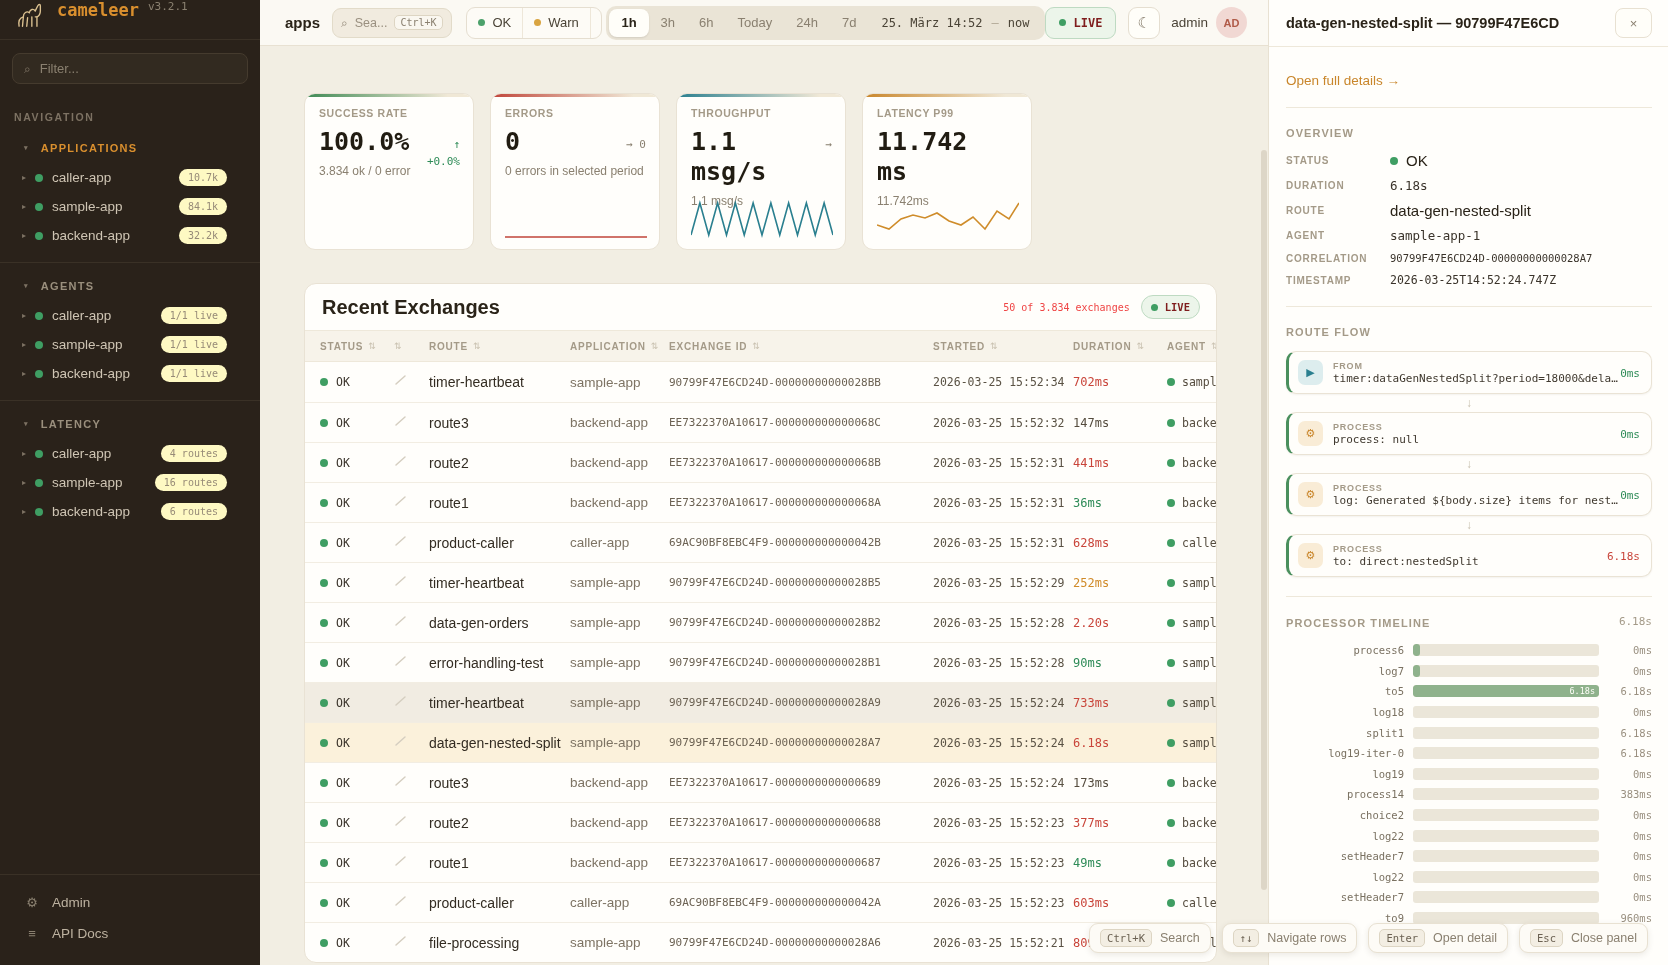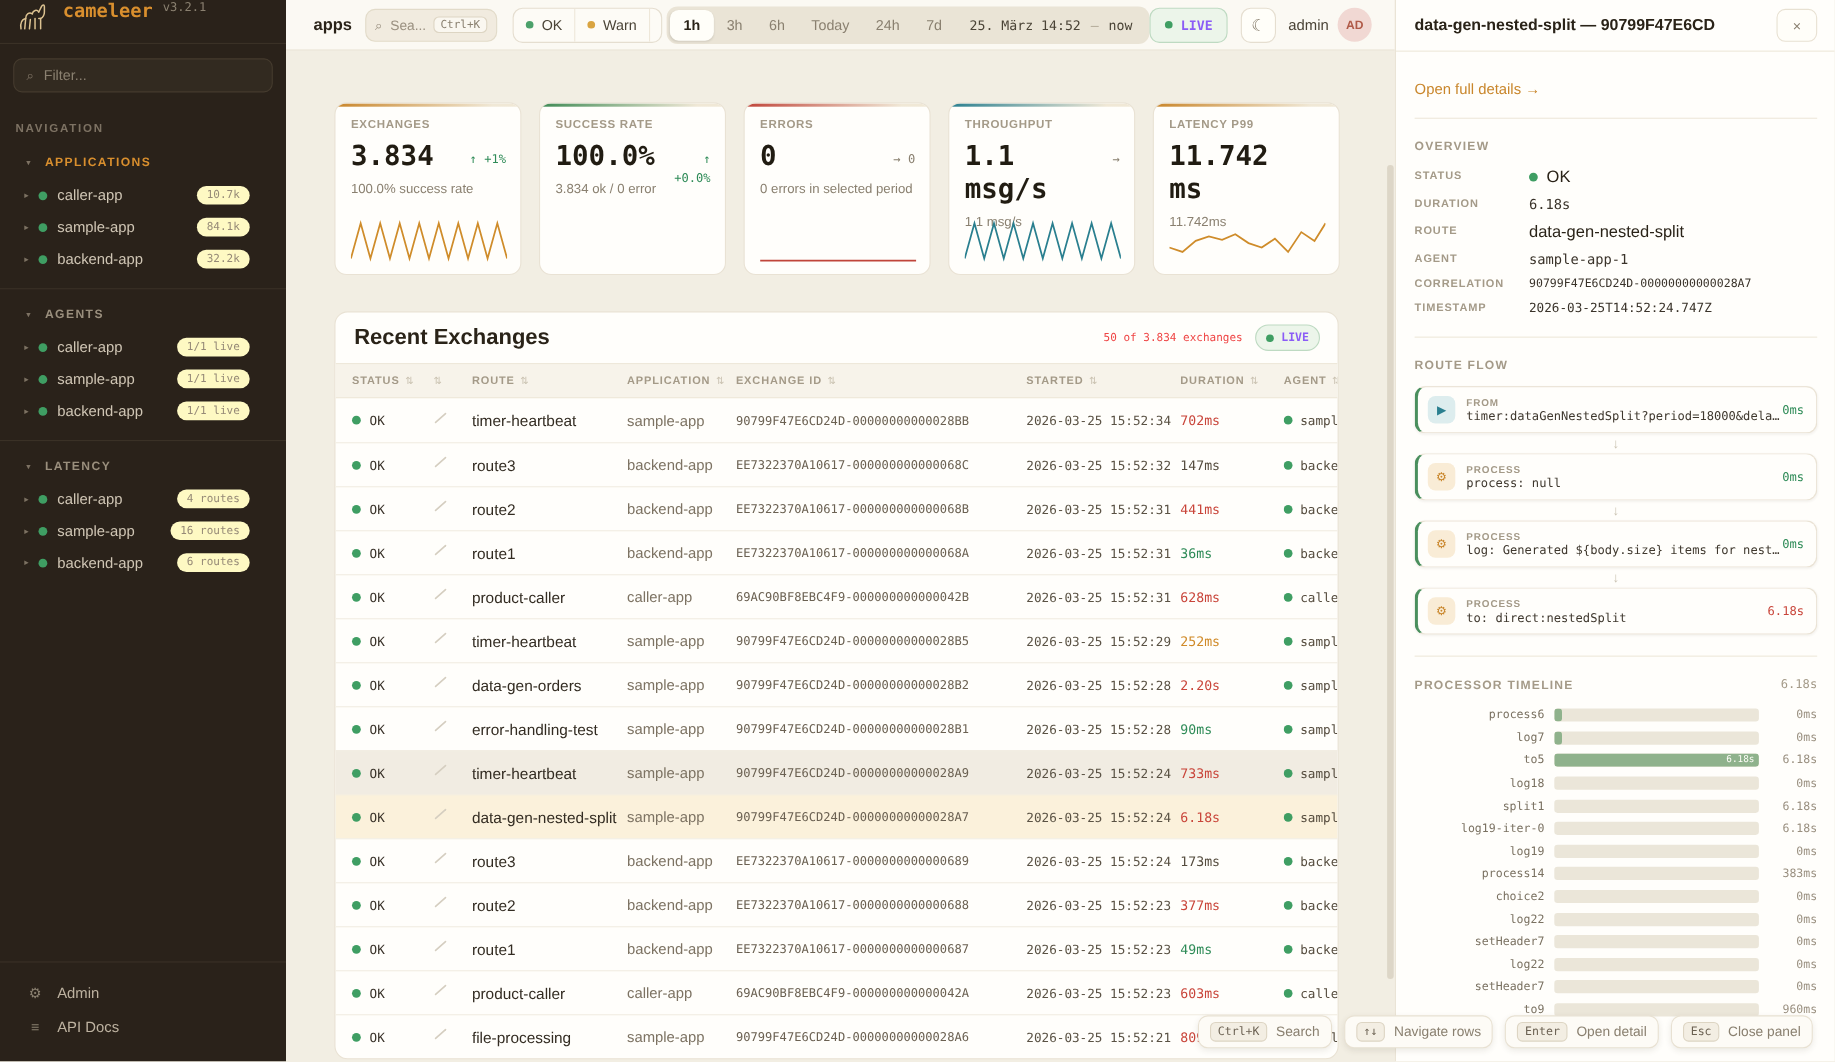--- a/index.html
+++ b/index.html
@@ -34,21 +34,21 @@
   .search-ph{color:#9a9080;font-size:12.5px;white-space:nowrap}
   .kbd{border:1px solid #ddd5c3;background:#faf7f0;border-radius:5px;font-family:"DejaVu Sans Mono",monospace;font-size:10px;color:#8a8070;padding:1px 5px;white-space:nowrap}
   .filters{display:flex;background:#fdfbf6;border:1px solid #e5ded0;border-radius:9px;height:32px;overflow:hidden;width:136px;flex:none;box-sizing:border-box;margin-right:4px}
   .fseg{display:flex;align-items:center;gap:7px;padding:0 11px;font-size:13px;color:#4a4336;border-right:1px solid #eee7d9;white-space:nowrap;flex:none}
   .fdot{width:7px;height:7px;border-radius:50%;flex:none}
   .seg{display:flex;align-items:center;background:#eae4d6;border-radius:10px;height:34px;padding:3px;box-sizing:border-box;flex:none}
   .seg-btn{padding:0 12px;height:28px;display:flex;align-items:center;font-size:13px;color:#8a8070;border-radius:8px;white-space:nowrap}
   .seg-btn.active{background:#fffef9;color:#2a2318;font-weight:bold;box-shadow:0 1px 2px rgba(0,0,0,.10)}
   .seg-date{font-family:"DejaVu Sans Mono",monospace;font-size:12px;color:#4a4336;padding:0 13px;display:flex;gap:9px;align-items:center;white-space:nowrap}
   .seg-sep{color:#b0a795}
-  .live{display:flex;align-items:center;gap:7px;border:1px solid #bedac2;background:#ecf5ea;color:#8b5cf6;border-radius:9px;height:32px;padding:0 13px;font-family:"DejaVu Sans Mono",monospace;font-size:12px;font-weight:bold;box-sizing:border-box;white-space:nowrap}
+  .live{display:flex;align-items:center;gap:7px;border:1px solid #bedac2;background:#ecf5ea;color:#7f1d1d;border-radius:9px;height:32px;padding:0 13px;font-family:"DejaVu Sans Mono",monospace;font-size:12px;font-weight:bold;box-sizing:border-box;white-space:nowrap}
   .live .ldot{width:7px;height:7px;border-radius:50%;background:#3f9e63}
   .moon-btn{width:32px;height:32px;border:1px solid #e5ded0;background:#fffef9;border-radius:9px;display:flex;align-items:center;justify-content:center;color:#8a8070;font-size:15px;box-sizing:border-box}
   .user{font-size:13.5px;color:#4a4336;white-space:nowrap}
   .avatar{width:31px;height:31px;border-radius:50%;background:#f1d8d3;color:#b05a48;font-size:11px;font-weight:bold;display:flex;align-items:center;justify-content:center;flex:none}
 
   
   .content{position:absolute;left:260px;top:46px;width:1008px;height:919px;overflow:hidden;padding:47px 0 0 44px;box-sizing:border-box}
   .stats{display:flex;gap:16px}
   .card{position:relative;width:170px;height:157px;background:#fffefb;border:1px solid #e9e2d4;border-radius:11px;box-sizing:border-box;padding:13px 14px;overflow:hidden;flex:none}
   .card-accent{position:absolute;top:0;left:0;right:0;height:3px}
@@ -277,32 +277,20 @@
   <div class="moon-btn" style="margin-right:11px">
     <span>☾</span>
   </div>
   <span class="user" style="margin-right:8px">admin</span>
   <div class="avatar">AD</div>
 </div>
 
 <div class="content">
   <div class="stats" id="stat-cards">
       <div class="card">
-        <div class="card-accent" style="background: linear-gradient(90deg, rgb(201, 134, 43), rgb(240, 232, 214) 85%);"></div>
-        <div class="card-label">EXCHANGES</div>
-        <div class="card-value">3.834</div>
-        <div class="card-delta d-green">
-          <div>↑ +1%</div>
-        </div>
-        <div class="card-sub">100.0% success rate</div>
-        <div class="card-spark"><svg viewBox="0 0 142 44" width="142" height="44" preserveAspectRatio="none">
-            <polyline points="0,38 8.875,6 17.75,38 26.625,6 35.5,38 44.375,6 53.25,38 62.125,6 71,38 79.875,6 88.75,38 97.625,6 106.5,38 115.375,6 124.25,38 133.125,6 142,38" fill="none" stroke="#cf8c2a" stroke-width="1.6"></polyline>
-          </svg></div>
-      </div>
-      <div class="card">
         <div class="card-accent" style="background: linear-gradient(90deg, rgb(63, 138, 85), rgb(240, 232, 214) 85%);"></div>
         <div class="card-label">SUCCESS RATE</div>
         <div class="card-value">100.0%</div>
         <div class="card-delta d-green">
           <div>↑</div>
           <div>+0.0%</div>
         </div>
         <div class="card-sub">3.834 ok / 0 error</div>
       </div>
       <div class="card">

